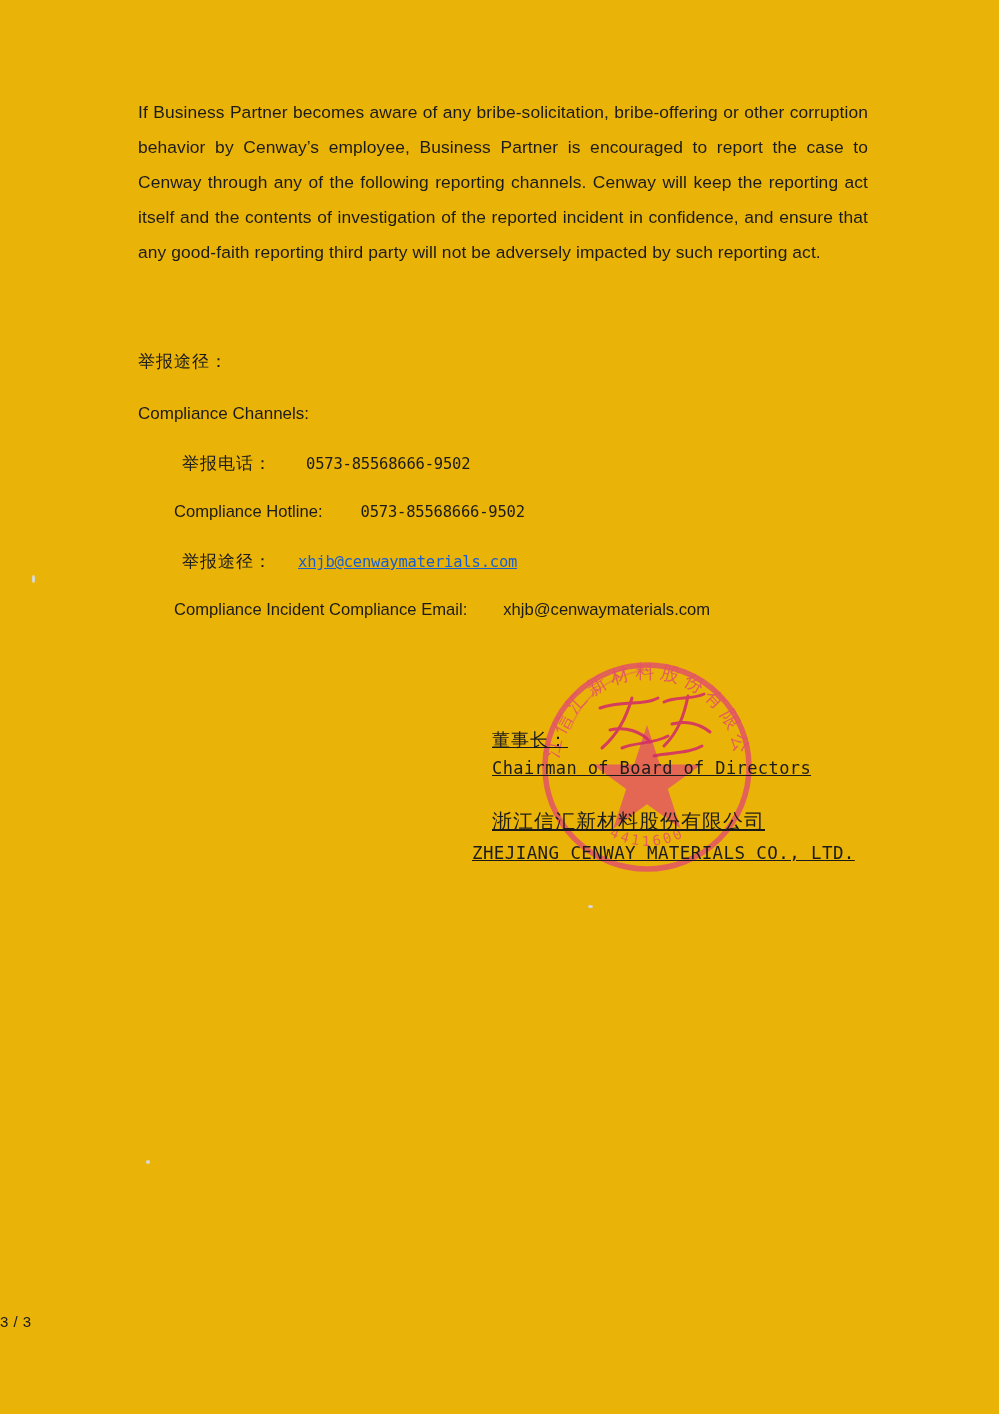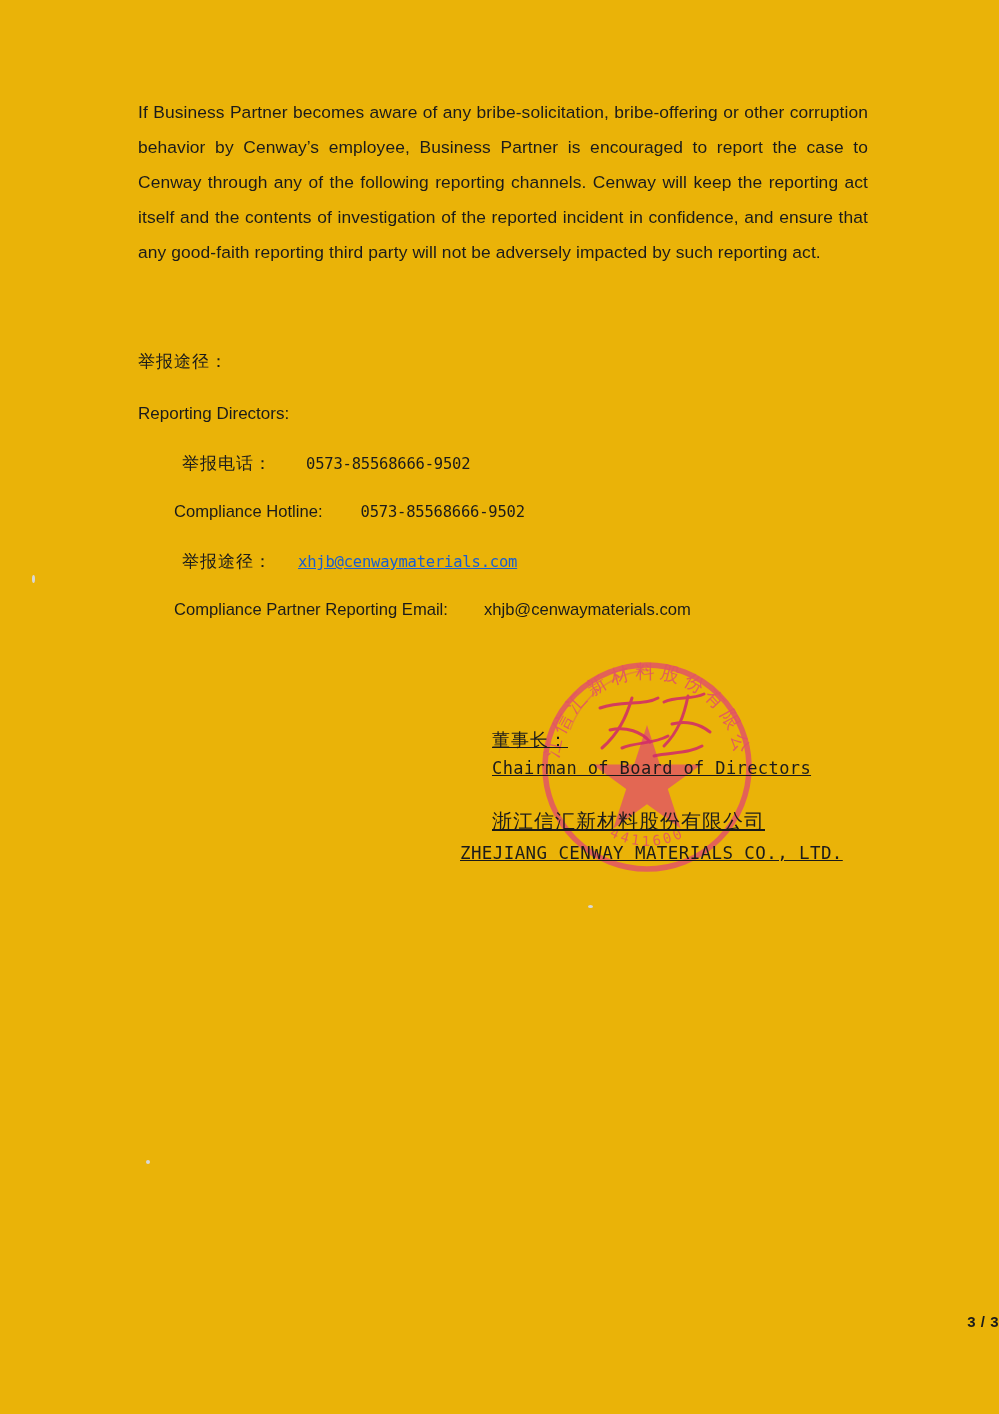--- a/index.html
+++ b/index.html
@@ -130,21 +130,21 @@
     letter-spacing: 1px;
     color: #1b1b1b;
     margin-top: 30px;
     margin-left: 32px;
   }
   .sig-en-company {
     font-family: "DejaVu Sans Mono", monospace;
     font-size: 17.5px;
     color: #1b1b1b;
     margin-top: 8px;
-    margin-left: 0px;
+    margin-left: 12px;
     letter-spacing: 0.4px;
   }
 
   
   .seal {
     position: absolute;
     left: 530px;
     top: 650px;
     width: 235px;
     height: 235px;
@@ -163,23 +163,23 @@
     pointer-events: none;
     opacity: 0.9;
   }
 
   
   .page-number {
     position: absolute;
     left: 0;
     right: 0;
     top: 1313px;
-    text-align: right;
+    text-align: left;
     font-size: 15px;
-    font-weight: bold;
+    font-weight: normal;
     color: #1b1b1b;
     letter-spacing: 0.5px;
   }
 
   
   .speck {
     position: absolute;
     background: #d8d8d8;
     border-radius: 50%;
   }
@@ -190,39 +190,39 @@
 <div class="page">
 
   <div class="body-block">
     <p class="body-para">If Business Partner becomes aware of any bribe-solicitation, bribe-offering or other corruption behavior by Cenway’s employee, Business Partner is encouraged to report the case to Cenway through any of the following reporting channels. Cenway will keep the reporting act itself and the contents of investigation of the reported incident in confidence, and ensure that any good-faith reporting third party will not be adversely impacted by such reporting act.</p>
   </div>
 
   <div class="channels">
 
     <div class="ch-cn-heading">举报途径：</div>
 
-    <div class="ch-en-heading">Reporting Directors:</div>
+    <div class="ch-en-heading">Compliance Channels:</div>
 
     <div class="row indent-cn">
       <span class="lbl-cn">举报电话：</span>
       <span class="val-mono">0573-85568666-9502</span>
     </div>
 
     <div class="row indent-en">
       <span class="lbl-en">Compliance Hotline:</span>
       <span class="val-en-mono">0573-85568666-9502</span>
     </div>
 
     <div class="row indent-cn">
       <span class="lbl-cn">举报途径：</span>
       <a class="val-email-link">xhjb@cenwaymaterials.com</a>
     </div>
 
     <div class="row indent-en">
-      <span class="lbl-en">Compliance Partner Reporting Email:</span>
+      <span class="lbl-en">Compliance Incident Compliance Email:</span>
       <span class="val-email-plain">xhjb@cenwaymaterials.com</span>
     </div>
 
   </div>
 
   <div class="seal">
     <svg width="235" height="235" viewBox="0 0 235 235" xmlns="http://www.w3.org/2000/svg">
       <defs>
         <path id="arcTop" d="M 28,117 A 89,89 0 0 1 207,117" fill="none"></path>
         <path id="arcBot" d="M 52,160 A 78,78 0 0 0 183,160" fill="none"></path>

